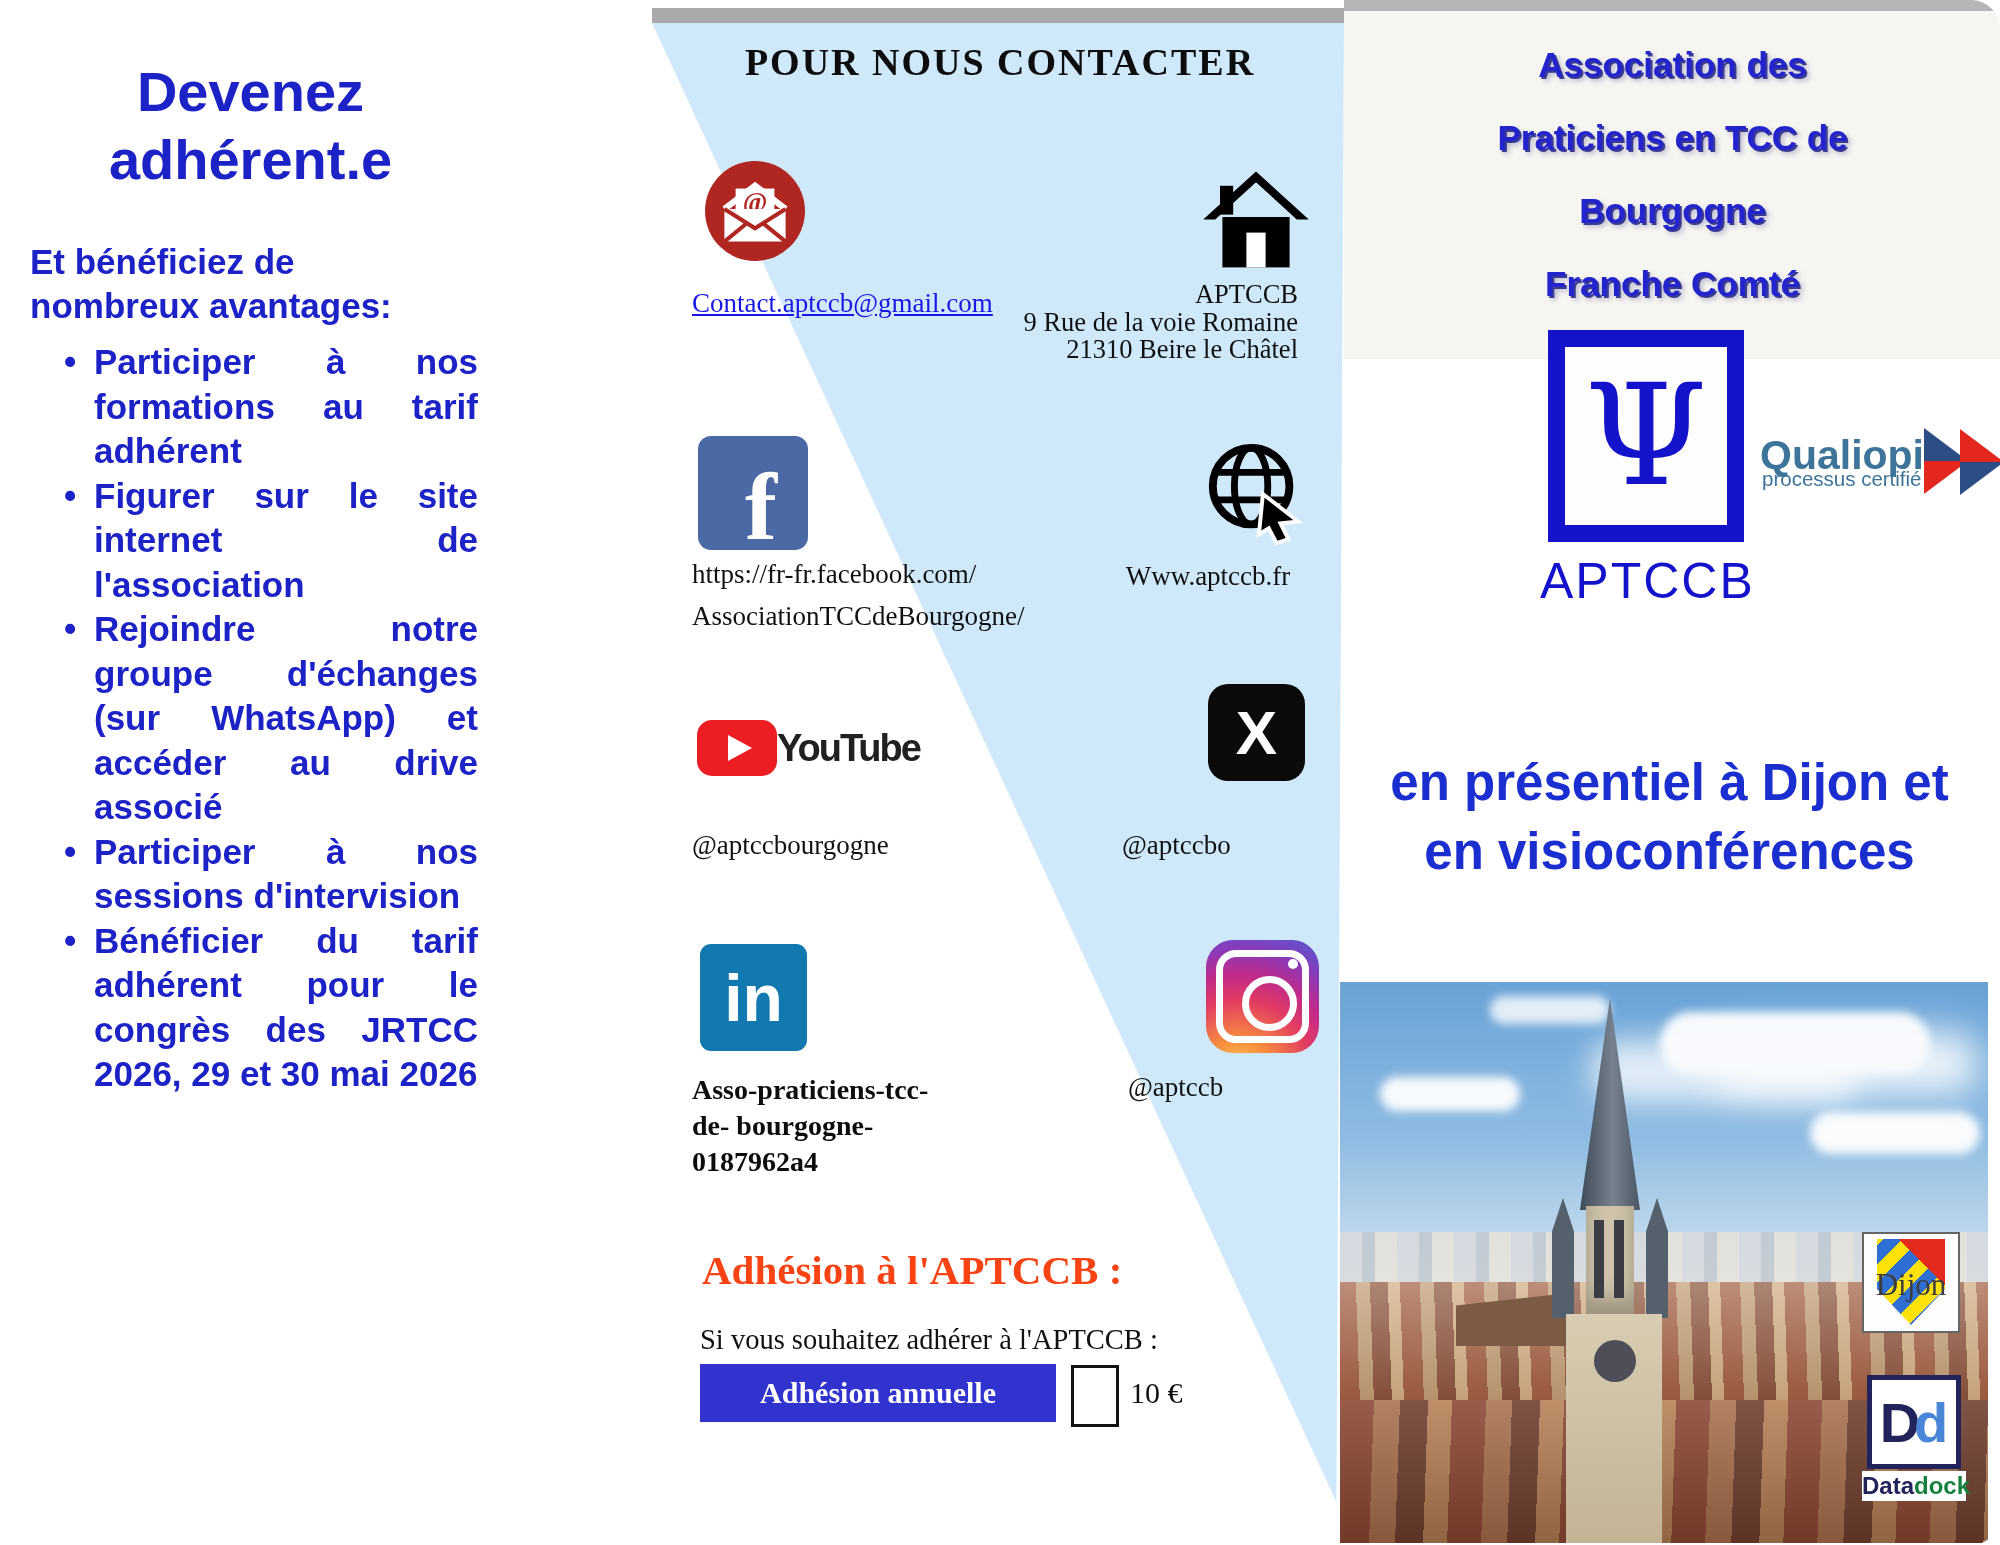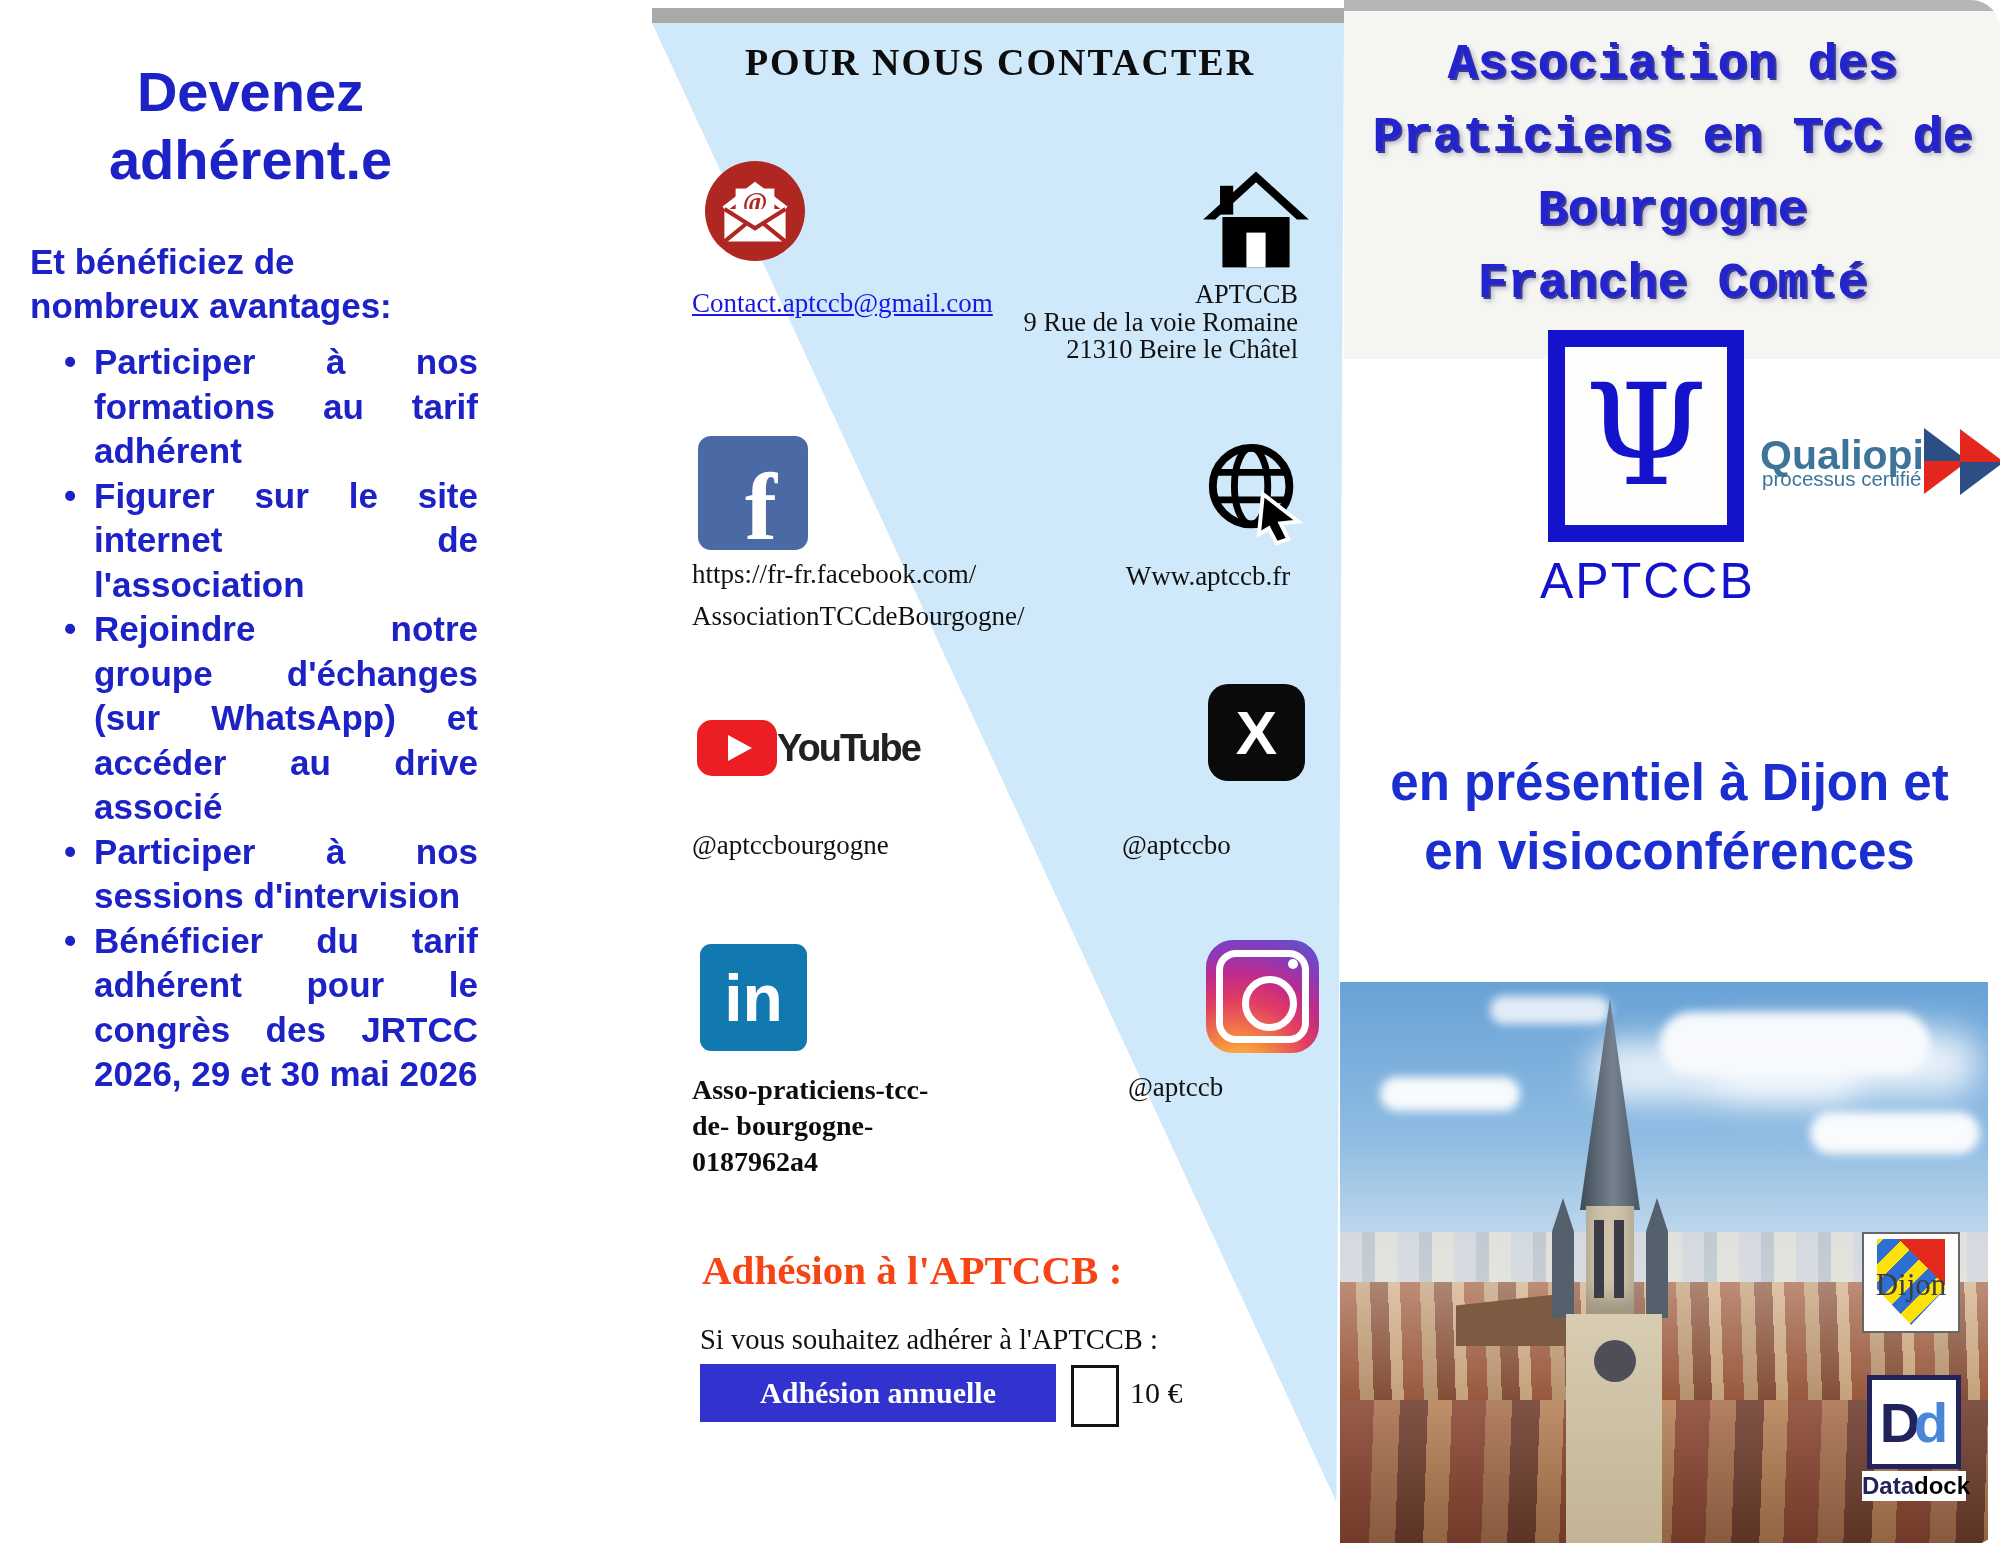--- a/index.html
+++ b/index.html
@@ -57,23 +57,23 @@
   .adh-intro{left:700px;top:1324px;font-size:28.5px;color:#111;}
   .adh-button{left:700px;top:1364px;width:356px;height:58px;background:var(--button-blue);color:#fff;
           display:flex;align-items:center;justify-content:center;font-size:30px;font-weight:bold;
           font-family:"Liberation Serif",serif;border:none;}
   .adh-checkbox{left:1071px;top:1365px;width:42px;height:56px;background:#fff;border:3px solid #111;}
   .adh-price{left:1130px;top:1376px;font-size:30px;color:#111;}
 
   
   .right-graybar{left:1344px;top:0;width:656px;height:11px;background:#b6b6b6;}
   .right-titlebg{left:1344px;top:11px;width:656px;height:348px;background:#f5f5f1;}
-  .right-title{left:1350px;top:28px;width:645px;text-align:center;font-size:50px;font-weight:bold;
+  .right-title{left:1350px;top:28px;width:645px;text-align:center;font-size:35px;font-weight:bold;
           color:var(--title-blue);line-height:73px;
-          text-shadow:2px 2px 0 #3b3b8f,4px 4px 5px rgba(60,60,140,.35);font-family:Liberation Mono, monospace;}
+          text-shadow:2px 2px 0 #3b3b8f,4px 4px 5px rgba(60,60,140,.35);}
   .psi-box{left:1548px;top:330px;width:162px;height:178px;border:17px solid var(--logo-blue);
           display:flex;align-items:center;justify-content:center;background:#fdfdfb;}
   .psi-box span{font-family:"DejaVu Serif",serif;font-size:140px;color:var(--logo-blue);line-height:140px;}
   .psi-caption{left:1540px;top:552px;width:212px;text-align:center;font-size:50px;letter-spacing:2px;
           color:var(--logo-blue);}
   .q-name{left:1760px;top:420px;font-size:41px;font-weight:800;color:var(--qualiopi-teal);margin-top:12px;}
   .q-sub{left:1762px;top:467px;font-size:20.5px;color:var(--qualiopi-teal);}
   .q-arrows{left:1924px;top:428px;width:76px;height:68px;}
   .q-arrow{position:absolute;width:44px;height:66px;clip-path:polygon(0 0,100% 50%,0 100%);}
   .q-a1{left:0;top:0;background:linear-gradient(180deg,var(--qualiopi-navy) 0 50%,var(--qualiopi-red) 50% 100%);}
@@ -112,21 +112,21 @@
          background:linear-gradient(225deg,#e42a1d 0 30%,rgba(0,0,0,0) 30%),
                     repeating-linear-gradient(315deg,#ffe10a 0 13px,#2f6fd4 13px 26px);}
   .dijon-word{position:absolute;left:0;top:33px;width:100%;text-align:center;
          font-family:"Liberation Serif",serif;font-size:31px;color:#3d3d40;}
   .badge-dd{position:absolute;left:522px;top:393px;width:104px;}
   .dd-box{width:84px;height:84px;margin:0 auto;background:#fff;border:5px solid #23235c;
          display:flex;align-items:center;justify-content:center;}
   .dd-box b{font-size:56px;font-weight:bold;color:#23235c;letter-spacing:-6px;}
   .dd-box i{font-style:normal;font-size:56px;font-weight:bold;color:#4a86d8;}
   .dd-label{margin-top:2px;background:#fff;text-align:center;font-size:24px;font-weight:bold;padding:1px 0;}
-  .dd-label b{color:#23235c;} .dd-label i{font-style:normal;color:#000000;}
+  .dd-label b{color:#23235c;} .dd-label i{font-style:normal;color:#15803d;}
 </style>
 </head>
 <body>
 
 <div class="canvas">
 
   <div class="abs left-title">
     <div>Devenez</div>
     <div>adhérent.e</div>
   </div>

